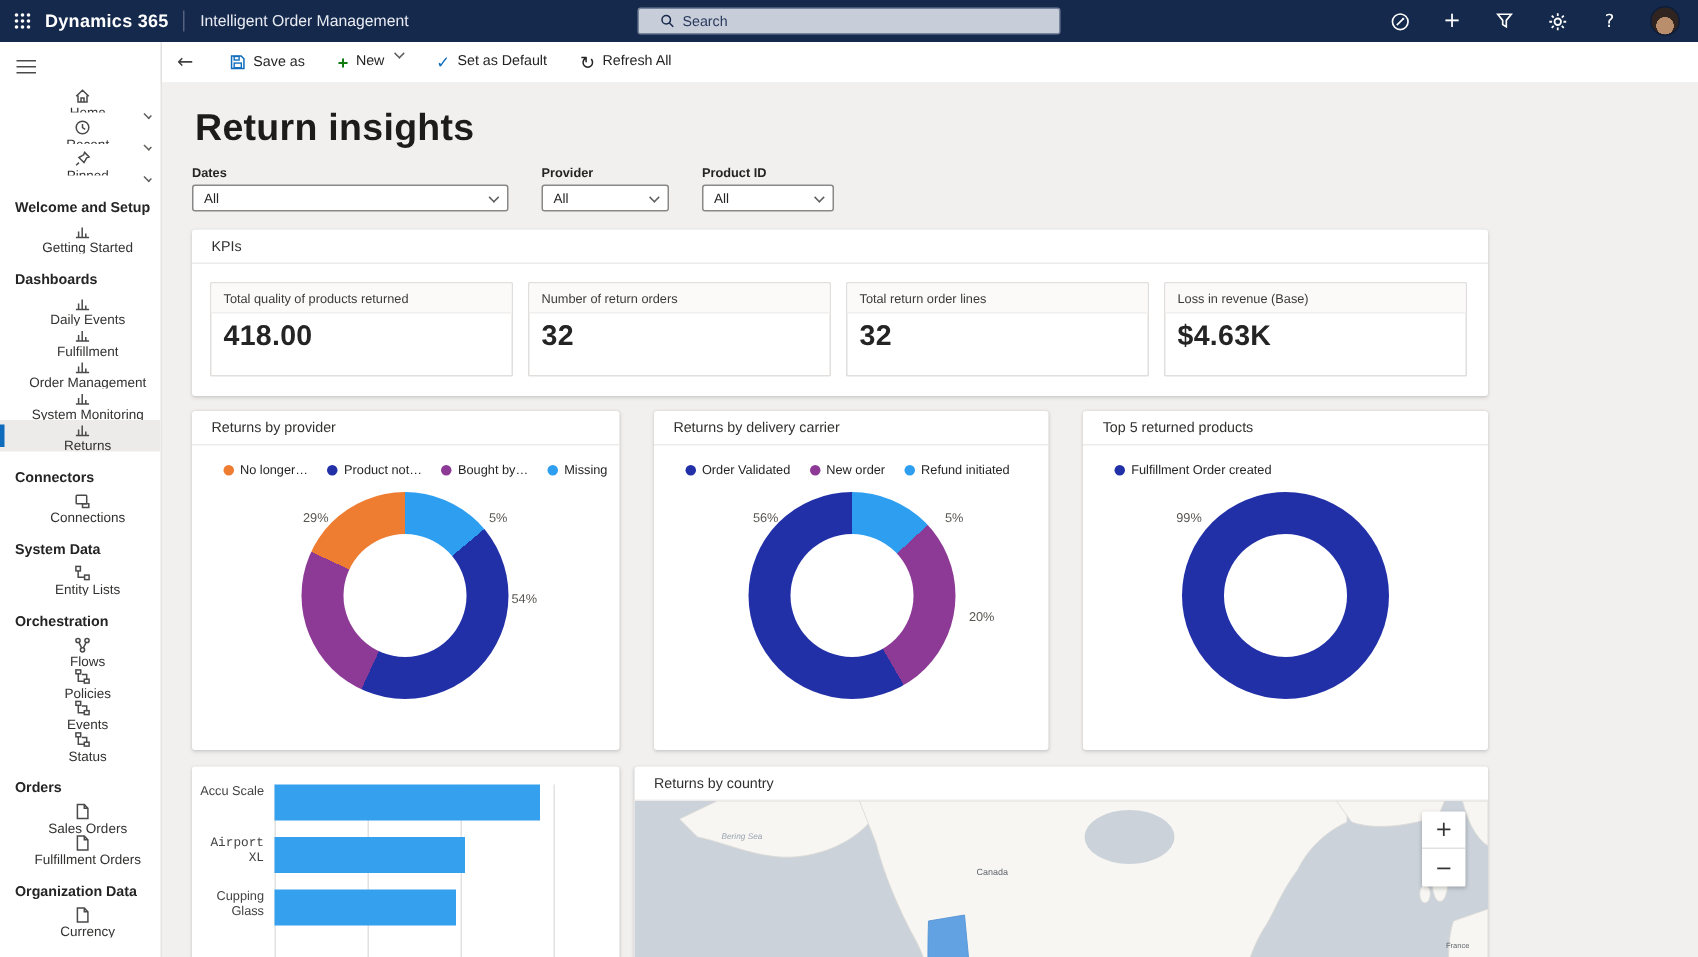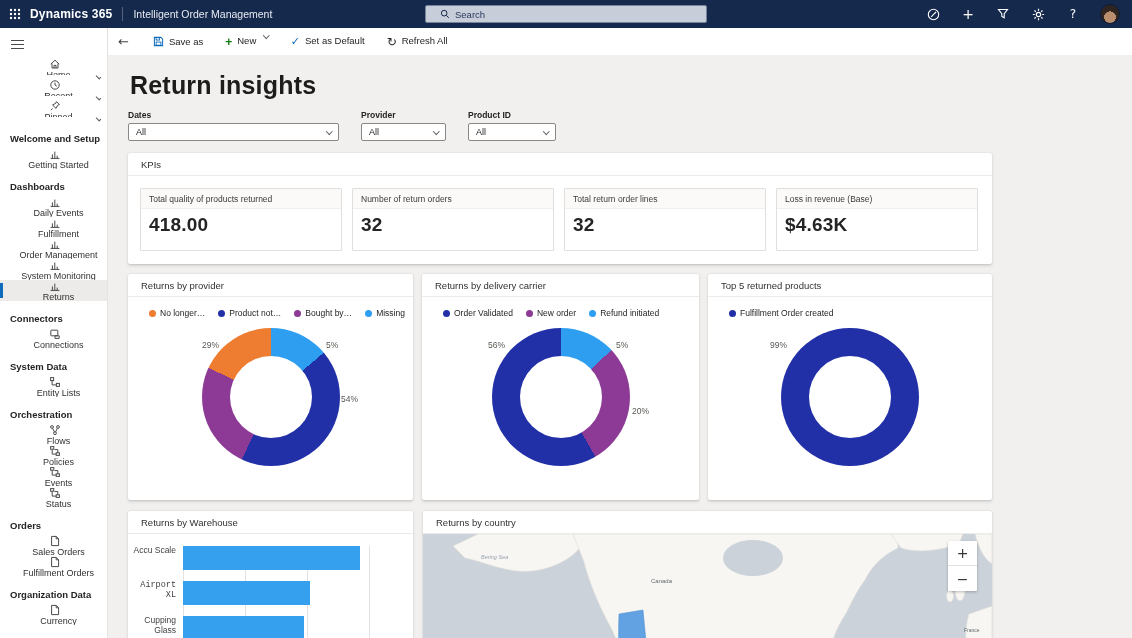--- a/index.html
+++ b/index.html
@@ -56,21 +56,21 @@
 
   
   .panel { background:#fff; border-radius:2px; box-shadow:0 0.6px 1.8px rgba(0,0,0,.11), 0 1.2px 3.6px rgba(0,0,0,.09); }
   .panel-header { height:23px; line-height:23px; padding:0 13px; font-size:9.5px; color:#323130; border-bottom:1px solid #edebe9; }
   .kpi-panel { width:864px; margin-bottom:10px; }
   .kpi-row { display:flex; gap:10px; padding:12px 14px 13px 12px; }
   .kpi-card { flex:1; border:1px solid #e1dfdd; border-radius:1px; height:63px; background:#fff; }
   .kpi-title { font-size:8.5px; color:#3b3a39; padding:5px 8px 4px; background:#fbfaf9; border-bottom:1px solid #f1efed; }
   .kpi-value { font-size:19px; font-weight:600; color:#242424; padding:5px 8px; letter-spacing:.2px; }
 
-  .charts-row { display:flex; gap:9px; width:864px; margin-bottom:11px; }
+  .charts-row { display:flex; gap:23px; width:864px; margin-bottom:11px; }
   .chart-card { height:226px; }
   .cc-a { width:285px; } .cc-b { width:277px; } .cc-c { width:284px; }
   .legend { display:flex; gap:13px; padding:11px 8px 0 21px; flex-wrap:nowrap; }
   .legend-item { display:flex; align-items:center; gap:4px; font-size:8.5px; color:#242424; white-space:nowrap; }
   .legend-dot { width:7px; height:7px; border-radius:50%; flex:0 0 7px; }
   .donut-wrap { position:relative; height:168px; }
   .ring { position:absolute; left:50%; top:10px; transform:translateX(-50%); width:138px; height:138px; border-radius:50%; }
   .hole { position:absolute; left:50%; top:50%; transform:translate(-50%,-50%); width:82px; height:82px; border-radius:50%; background:#fff; }
   .pct { position:absolute; font-size:8.5px; color:#5a5853; }
 
@@ -469,21 +469,20 @@
               <div class="ring" style="background: conic-gradient(rgb(34, 48, 168) 0deg, rgb(34, 48, 168) 360deg);">
                   <div class="hole"></div>
                 </div>
             <span class="pct" style="left: 62px; top: 22px;">99%</span>
               </div>
           </div>
         </div>
 
         <div class="bottom-row">
           <div class="panel bar-card">
-            <div class="panel-header">Returns by Warehouse</div>
             <div class="bar-body" id="bar-body">
                 <div class="gridline" style="left: 55px;"></div>
                 <div class="gridline" style="left: 117px;"></div>
                 <div class="gridline" style="left: 179px;"></div>
                 <div class="gridline" style="left: 241px;"></div>
                 <div class="bar-row" style="top: 0px;">
                   <div class="bar-label">Accu Scale</div>
                   <div class="bar" style="width:177px;background:#35a0ee"></div>
                 </div>
                 <div class="bar-row" style="top: 35px; font-family: Liberation Mono, monospace;">

